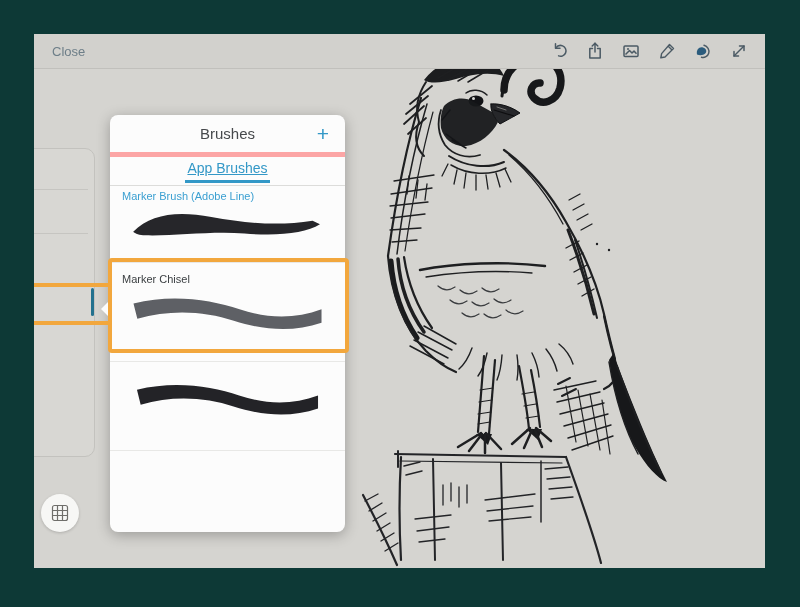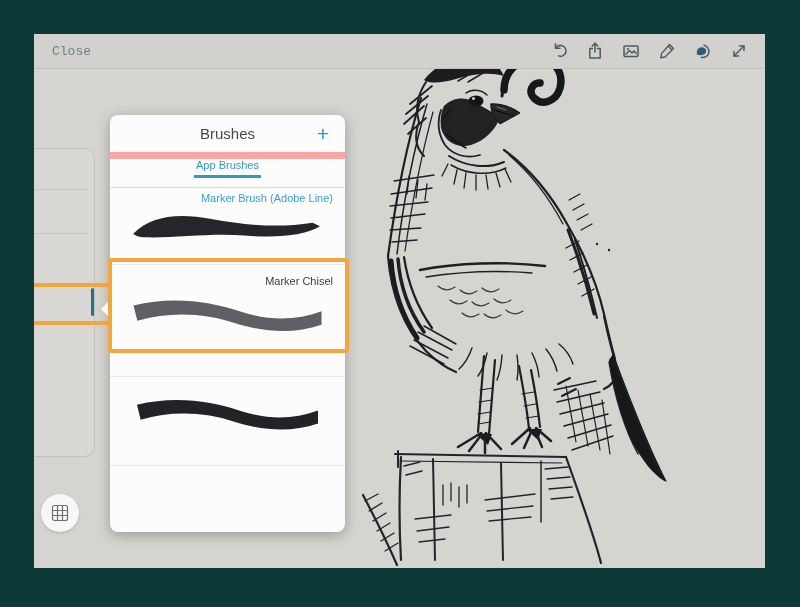--- a/index.html
+++ b/index.html
@@ -15,21 +15,21 @@
   }
   
   .topbar{
     position:absolute;left:0;top:0;width:731px;height:34px;z-index:40;
     background:#d2d1cd;border-bottom:1px solid #c1c0bc;
     display:flex;align-items:center;
   }
   .close-btn{
     background:none;border:none;cursor:pointer;
     margin-left:12px;font-size:13px;color:#6d7e88;
-    font-family:Liberation Mono, monospace;
+    font-family:Liberation Sans, sans-serif;
   }
   .topbar-icons{
     margin-left:auto;display:flex;align-items:center;gap:16px;margin-right:16px;
   }
   .tb-icon{background:none;border:none;padding:0;cursor:pointer;width:20px;height:20px;display:block;}
   .tb-icon svg{display:block;}
   
   .canvas{position:absolute;left:0;top:34px;width:731px;height:500px;z-index:1;background:#d5d4d0;}
   .bird-svg{position:absolute;left:320px;top:-20px;}
   
@@ -60,41 +60,41 @@
     position:absolute;left:76px;top:81px;width:235px;height:417px;z-index:20;
     background:#fcfcfc;border-radius:8px;
     box-shadow:0 3px 14px rgba(0,0,0,.28);
   }
   .panel-pointer{
     position:absolute;left:-9px;top:184px;width:0;height:0;
     border-top:10px solid transparent;border-bottom:10px solid transparent;
     border-right:10px solid #fcfcfc;
   }
   .panel-header{
-    height:37px;border-bottom:7px solid #fca5a5;position:relative;
+    height:37px;border-bottom:5px solid #fca5a5;position:relative;
     display:flex;align-items:center;justify-content:center;
   }
   .panel-title{font-size:15px;color:#46494c;}
   .panel-add{
     position:absolute;right:10px;top:5px;background:none;border:none;cursor:pointer;
     color:#3398c7;font-size:21px;line-height:26px;font-family:"Liberation Sans", sans-serif;
   }
   .tabs{height:28px;display:flex;border-bottom:1px solid #dcdcda;}
   .tab{
-    flex:1;display:flex;align-items:flex-start;justify-content:center;
-    font-size:11px;color:#55595c;cursor:pointer;padding-bottom:0;
+    flex:1;display:flex;align-items:center;justify-content:center;
+    font-size:14px;color:#55595c;cursor:pointer;padding-bottom:0;text-decoration:underline;
   }
   .tab span{padding:0 2px 7px 2px;}
   .tab.active{color:#3398c7;}
   .tab.active span{padding-bottom:4px;border-bottom:3px solid #3398c7;}
-  .brush-list{position:relative;text-align:right;}
+  .brush-list{position:relative;}
   .brush-item{box-sizing:border-box;padding:10px 12px 0 12px;cursor:pointer;}
   .brush-item.with-border{border-bottom:1px solid #e8e8e6;}
   .bi-1{height:77px;padding-top:4px;}
-  .bi-2{height:112px;}
+  .bi-2{height:99px;}
   .bi-3{height:89px;}
   .bi-4{height:87px;}
   .brush-label{font-size:11px;color:#3c4043;}
   .brush-label.blue{color:#3a9fd1;}
   .brush-item svg{display:block;width:211px;margin-top:3px;}
 </style>
 </head>
 <body>
 
 <div class="frame">

